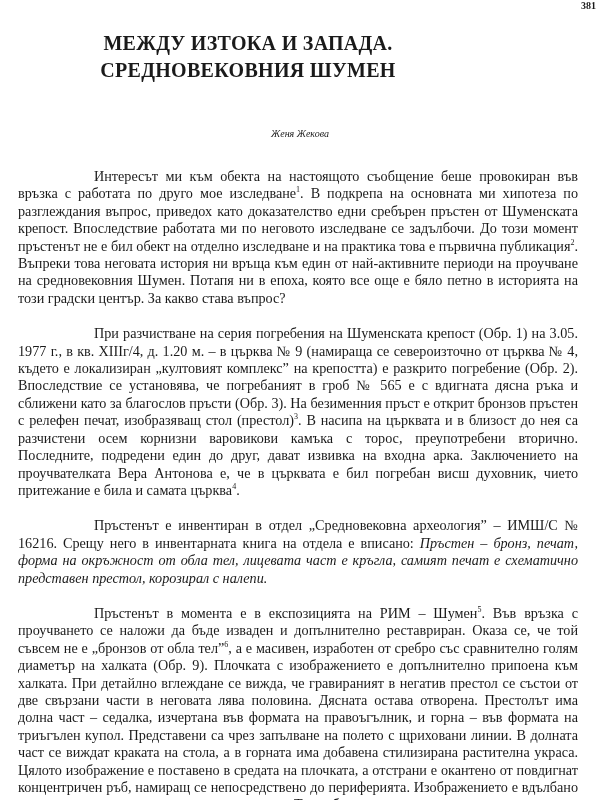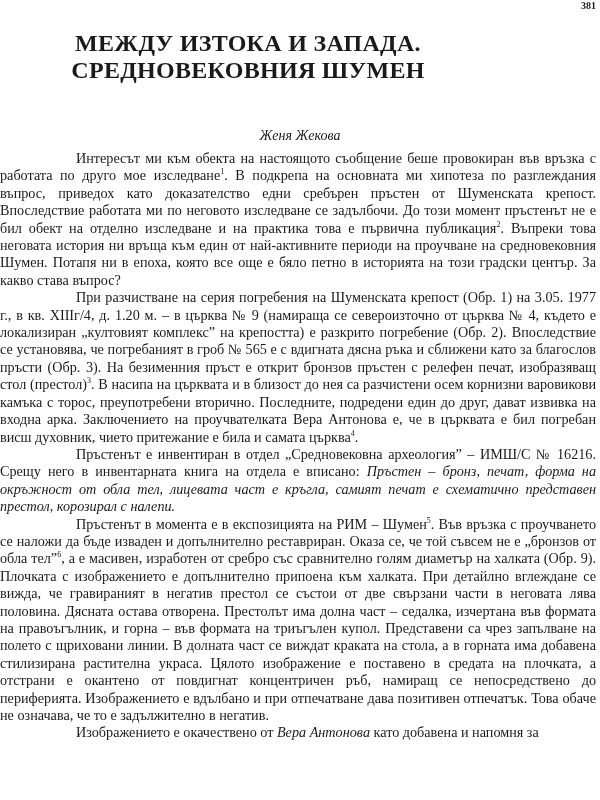--- a/index.html
+++ b/index.html
@@ -1,25 +1,25 @@
 <!DOCTYPE html>
 <html><head>
 <meta charset="utf-8">
 <style>
   html, body { margin: 0; padding: 0; background: #ffffff; }
   body { width: 600px; height: 800px; overflow: hidden; position: relative;
          font-family: "Liberation Serif", "DejaVu Serif", serif; color: #1a1a1a; }
   .page-number { position: absolute; top: 0px; right: 4px; font-size: 10px; font-weight: bold; }
   .title { position: absolute; top: 30px; left: 0; width: 496px; text-align: center;
-           font-weight: bold; font-size: 24px; line-height: 27px; letter-spacing: 0.3px; }
+           font-weight: bold; font-size: 20px; line-height: 27px; letter-spacing: 0.3px; }
   .author { position: absolute; top: 128px; left: 0; width: 600px; text-align: center;
-            font-style: italic; font-size: 14px; }
+            font-style: italic; font-size: 10px; }
   .body { position: absolute; top: 150px; left: 0; width: 596px; font-size: 14.2px;
           line-height: 17.4px; text-align: justify; }
-  .body p { margin: 0; text-indent: 76px; }
+  .body p { margin: 18px; text-indent: 76px; }
   sup { font-size: 8px; line-height: 0; vertical-align: super; }
   i { font-style: italic; }
 </style>
 </head>
 <body>
 
 <div class="page-number">381</div>
 
 <div class="title">
   <div>МЕЖДУ ИЗТОКА И ЗАПАДА.</div>

